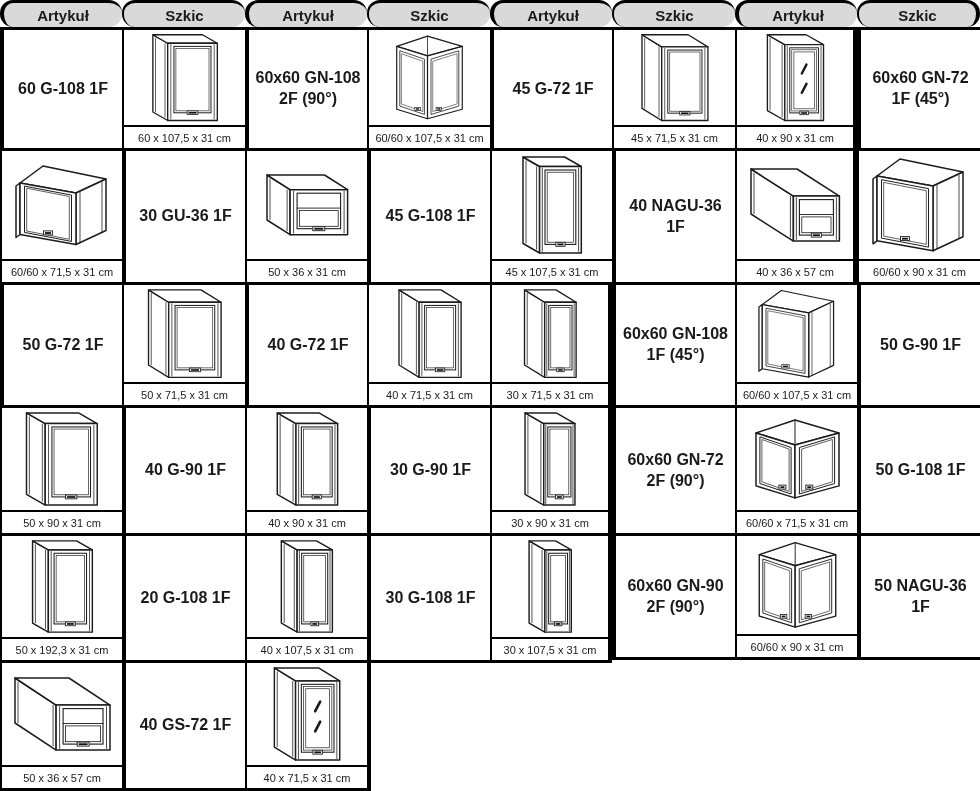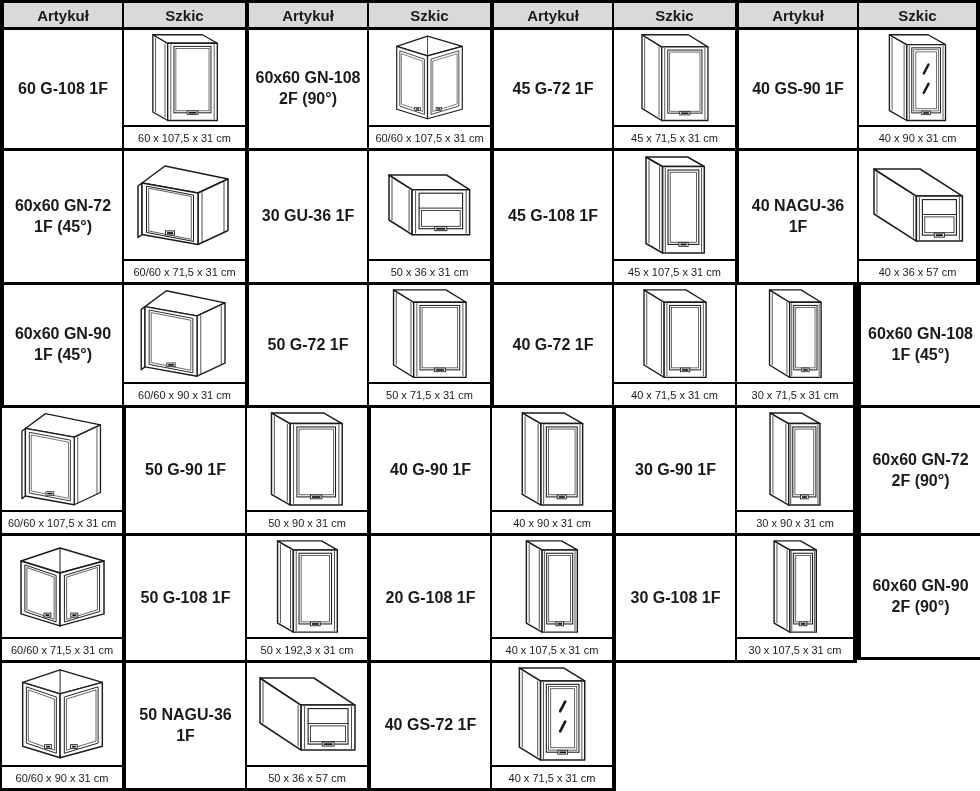--- a/index.html
+++ b/index.html
@@ -24,21 +24,21 @@
     background:var(--page-bg);
   }
   .bl4{border-left-width:4px}
   .bl2{border-left-width:2px}
   .bt3{border-top-width:3px}
   .bb3{border-bottom-width:3px}
   .br4{border-right-width:4px}
   .hdr{
     background:var(--header-bg);
     display:flex;align-items:center;justify-content:center;
-    font-weight:bold;font-size:15px;
+    font-weight:bold;font-size:15px;border-radius:13px;
   }
   .article{
     display:flex;align-items:center;justify-content:center;
     text-align:center;font-weight:bold;font-size:16px;line-height:1.3;
     padding:0 3px;
   }
   .sketchc{display:flex;flex-direction:column;}
   .sk-img{
     flex:1;min-height:0;
     display:flex;align-items:center;justify-content:center;
@@ -116,21 +116,20 @@
           <line x1="27.5" y1="17.2" x2="27.5" y2="96.4" stroke="#1c1c1c" stroke-width="0.8" stroke-linecap="round"></line>
           <line x1="72.5" y1="17.2" x2="72.5" y2="96.4" stroke="#1c1c1c" stroke-width="0.8" stroke-linecap="round"></line>
           <rect x="30.9" y="19.1" width="38.3" height="70.7" fill="none" stroke="#1c1c1c" stroke-width="1.1"></rect>
           <rect x="33.1" y="21.3" width="33.9" height="66.3" fill="none" stroke="#1c1c1c" stroke-width="0.7"></rect>
           <rect x="44.3" y="87.8" width="11.4" height="4.0" fill="#fff" stroke="#1c1c1c" stroke-width="0.9"></rect>
           <rect x="45.8" y="89.0" width="8.4" height="1.8" fill="#111"></rect>
         </svg>
       </div>
       <div class="sk-dims">45 x 71,5 x 31 cm</div>
     </div>
-    <div class="cell article bt3 bl4">40 GS-90 1F</div>
     <div class="cell sketchc bt3 bl2 br4">
       <div class="sk-img">
         <svg viewBox="0 0 67 100" width="67" height="100" xmlns="http://www.w3.org/2000/svg">
           <polygon points="2.0,2.0 21.5,13.1 21.5,98.0 2.0,86.9" fill="#fff" stroke="#1c1c1c" stroke-width="1.5" stroke-linejoin="round"></polygon>
           <polygon points="2.0,2.0 45.4,2.0 64.9,13.1 21.5,13.1" fill="#fff" stroke="#1c1c1c" stroke-width="1.5" stroke-linejoin="round"></polygon>
           <polygon points="21.5,13.1 64.9,13.1 64.9,98.0 21.5,98.0" fill="#fff" stroke="#1c1c1c" stroke-width="1.5" stroke-linejoin="round"></polygon>
           <line x1="5.0" y1="5.9" x2="5.0" y2="86.4" stroke="#1c1c1c" stroke-width="0.8" stroke-linecap="round"></line>
           <line x1="18.5" y1="13.6" x2="18.5" y2="94.1" stroke="#1c1c1c" stroke-width="0.8" stroke-linecap="round"></line>
           <line x1="24.3" y1="14.7" x2="24.3" y2="96.4" stroke="#1c1c1c" stroke-width="0.8" stroke-linecap="round"></line>
           <line x1="62.1" y1="14.7" x2="62.1" y2="96.4" stroke="#1c1c1c" stroke-width="0.8" stroke-linecap="round"></line>
@@ -215,21 +214,20 @@
           <line x1="87.4" y1="30.7" x2="87.4" y2="72.5" stroke="#1c1c1c" stroke-width="0.8" stroke-linecap="round"></line>
           <rect x="50.4" y="32.6" width="34.0" height="35.5" fill="none" stroke="#1c1c1c" stroke-width="1.1"></rect>
           <line x1="50.4" y1="47.5" x2="84.4" y2="47.5" stroke="#1c1c1c" stroke-width="0.9" stroke-linecap="round"></line>
           <rect x="52.8" y="49.9" width="29.2" height="15.8" fill="none" stroke="#1c1c1c" stroke-width="0.8"></rect>
           <rect x="62.3" y="66.1" width="10.1" height="4.0" fill="#fff" stroke="#1c1c1c" stroke-width="0.9"></rect>
           <rect x="63.8" y="67.3" width="7.1" height="1.8" fill="#111"></rect>
         </svg>
       </div>
       <div class="sk-dims">40 x 36 x 57 cm</div>
     </div>
-    <div class="cell article bt3 bl4">60x60 GN-90 1F (45°)</div>
     <div class="cell sketchc bt3 bl2">
       <div class="sk-img">
         <svg viewBox="0 0 97 98" width="97" height="98" xmlns="http://www.w3.org/2000/svg">
           <polygon points="29.0,3.0 92.0,16.0 62.0,30.0 6.0,20.0" fill="#fff" stroke="#1c1c1c" stroke-width="1.5" stroke-linejoin="round"></polygon>
           <polygon points="6.0,20.0 2.0,23.0 2.0,87.8 6.0,84.8" fill="#fff" stroke="#1c1c1c" stroke-width="1.5" stroke-linejoin="round"></polygon>
           <polygon points="62.0,30.0 92.0,16.0 92.0,80.8 62.0,94.8" fill="#fff" stroke="#1c1c1c" stroke-width="1.5" stroke-linejoin="round"></polygon>
           <polygon points="6.0,20.0 62.0,30.0 62.0,94.8 6.0,84.8" fill="#fff" stroke="#1c1c1c" stroke-width="1.5" stroke-linejoin="round"></polygon>
           <line x1="66.0" y1="29.6" x2="66.0" y2="92.4" stroke="#1c1c1c" stroke-width="0.8" stroke-linecap="round"></line>
           <line x1="88.0" y1="19.4" x2="88.0" y2="82.2" stroke="#1c1c1c" stroke-width="0.8" stroke-linecap="round"></line>
           <polygon points="10.5,23.7 57.5,32.7 57.5,91.1 10.5,82.1" fill="none" stroke="#1c1c1c" stroke-width="1" stroke-linejoin="round"></polygon>

